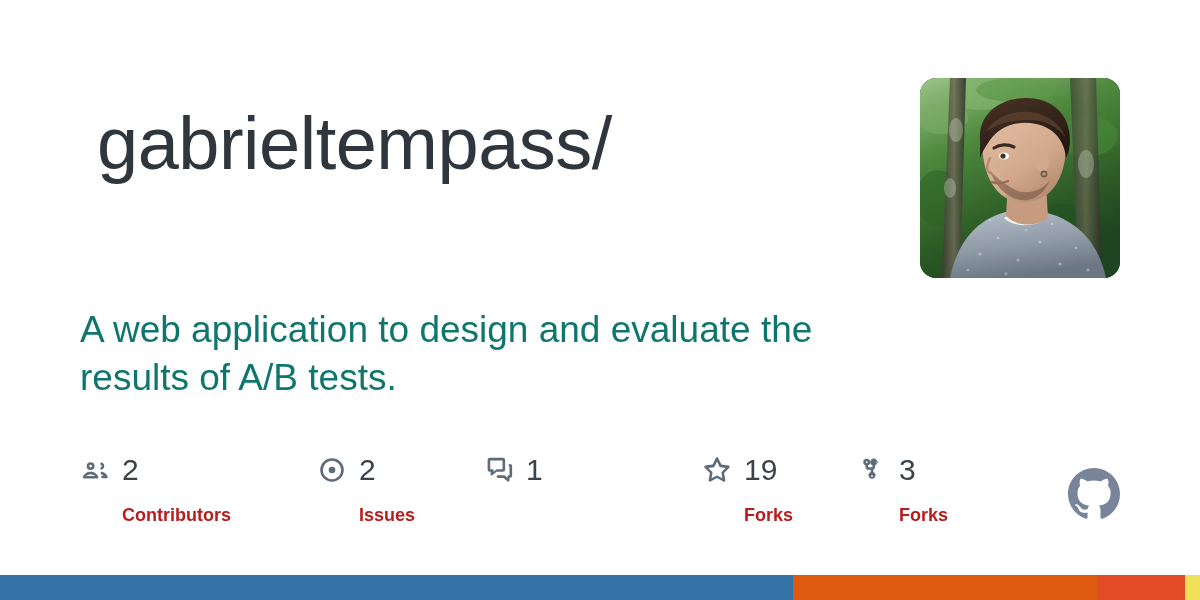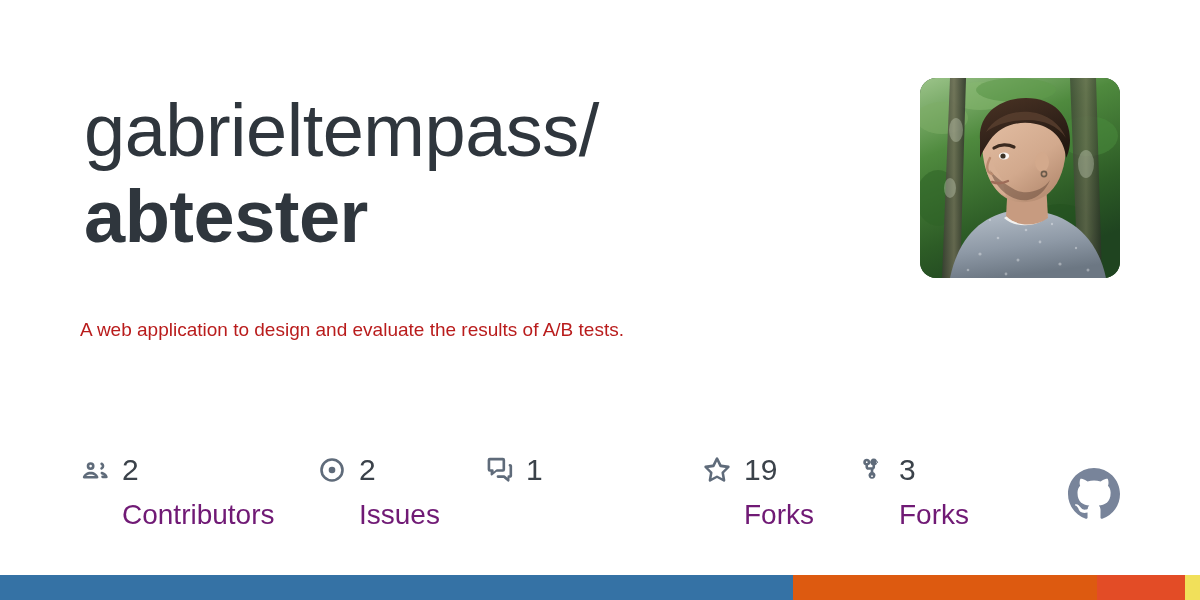--- a/index.html
+++ b/index.html
@@ -36,21 +36,21 @@
   .title-block {
     max-width: 700px;
     padding-top: 6px;
   }
 
   .repo-title {
     font-size: 74px;
     line-height: 1.16;
     color: #2f363d;
     letter-spacing: -0.5px;
-    margin: 4px;
+    margin: 17px;
     font-weight: 400;
   }
   .repo-owner {
     display: block;
     font-weight: 400;
   }
   .repo-name {
     display: block;
     font-weight: 700;
   }
@@ -69,23 +69,23 @@
     width: 200px;
     height: 200px;
   }
 
   
   .description {
     position: absolute;
     left: 80px;
     top: 306px;
     width: 800px;
-    font-size: 19px;
+    font-size: 37px;
     line-height: 48px;
-    color: #b91c1c;
+    color: #0f766e;
     font-weight: 400;
   }
 
   
   .stats {
     position: absolute;
     left: 80px;
     top: 452px;
     width: 1040px;
     height: 86px;
@@ -114,24 +114,24 @@
   .stat-icon svg { display: block; }
   .stat-count {
     font-size: 30px;
     line-height: 30px;
     color: #3b424a;
     font-weight: 400;
   }
   .stat-label {
     margin-top: 14px;
     margin-left: 42px;
-    font-size: 28px;
+    font-size: 18px;
     line-height: 26px;
-    color: #701a75;
-    font-weight: 400;
+    color: #b91c1c;
+    font-weight: 700;
     white-space: nowrap;
   }
 
   .stat-contributors { left: 0px; }
   .stat-issues       { left: 237px; }
   .stat-discussion   { left: 404px; }
   .stat-stars        { left: 622px; }
   .stat-forks        { left: 777px; }
 
   .gh-mark {
@@ -158,21 +158,20 @@
 </head>
 <body>
 
 <div class="card">
 
   <div class="header">
 
     <div class="title-block">
       <h1 class="repo-title">
         <span class="repo-owner">gabrieltempass/</span>
-        <span class="repo-name">abtester</span>
       </h1>
     </div>
 
     <div class="avatar">
       <svg viewBox="0 0 200 200" xmlns="http://www.w3.org/2000/svg" aria-hidden="true">
         <defs>
           <linearGradient id="foliage" x1="0" y1="0" x2="0.4" y2="1">
             <stop offset="0%" stop-color="#9cc48a"></stop>
             <stop offset="35%" stop-color="#4f8a3e"></stop>
             <stop offset="75%" stop-color="#2d5c26"></stop>

